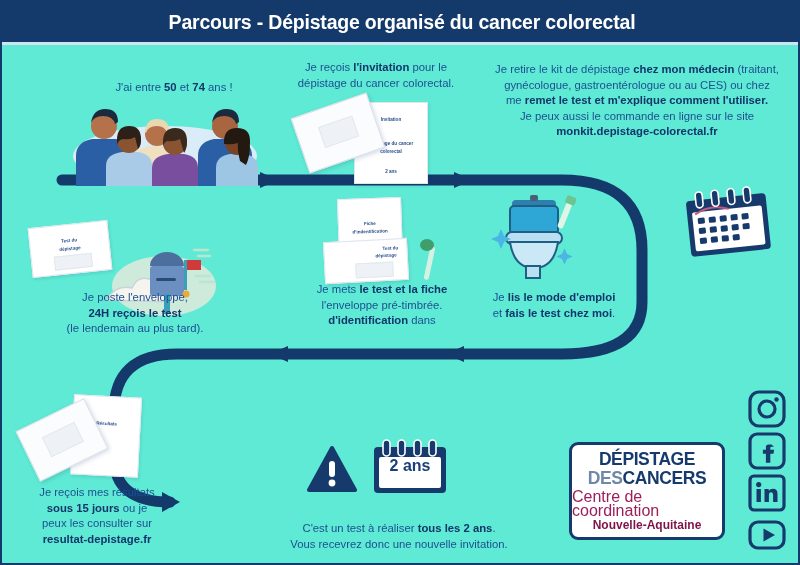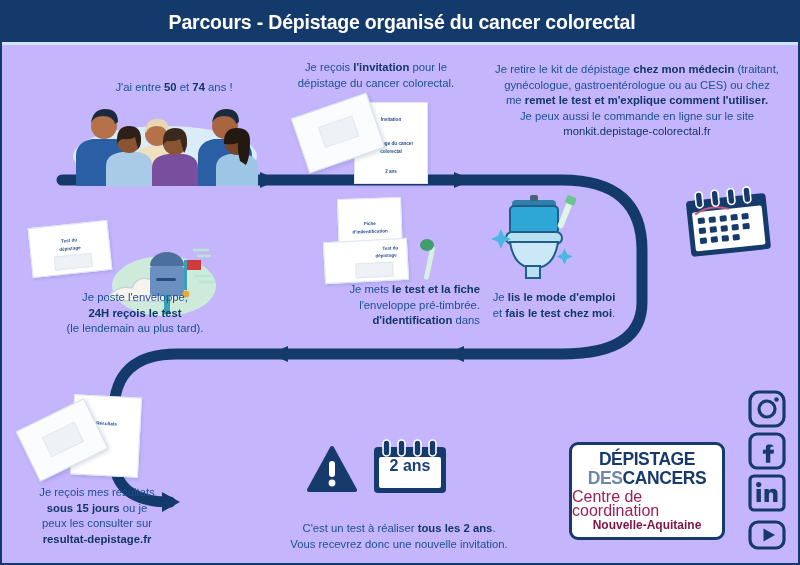--- a/index.html
+++ b/index.html
@@ -4,21 +4,21 @@
 <title>Parcours - Dépistage organisé du cancer colorectal</title>
 <style>
   html,body{margin:0;padding:0;}
   body{
     width:800px;height:565px;overflow:hidden;
     font-family:"Liberation Sans", sans-serif;
     background:#e8f2fa;
   }
   #page{
     position:relative;width:800px;height:565px;
-    background:#c4b5fd;
+    background:#5eead4;
     border:2px solid #143a6b;
     box-sizing:border-box;
     overflow:hidden;
   }
 
   
   .header{
     position:absolute;left:0;top:0;width:800px;height:40px;
     background:#143a6b;
     display:flex;align-items:center;justify-content:center;
@@ -172,21 +172,21 @@
     <div class="envelope" style="left:0px;top:6px;width:78px;height:56px;transform:rotate(-19deg);">
       <div class="envwin" style="left:22px;top:16px;width:34px;height:20px;"></div>
     </div>
   </div>
 
   <div class="txt" style="left:472px;top:60px;width:326px;">
     <div><span>Je retire le kit de dépistage </span><b>chez mon médecin</b><span> (traitant,</span></div>
     <div>gynécologue, gastroentérologue ou au CES) ou chez</div>
     <div><span>me </span><b>remet le test et m'explique comment l'utiliser.</b></div>
     <div>Je peux aussi le commande en ligne sur le site</div>
-    <div style="font-weight:normal;color:#12356b;"><span>monkit.depistage-colorectal.fr</span></div>
+    <div style="font-weight:bold;color:#12356b;"><span>monkit.depistage-colorectal.fr</span></div>
   </div>
 
   <svg class="ill calbig" viewBox="0 0 92 72">
     <g transform="rotate(-6 46 36)">
       <rect x="6" y="12" width="80" height="56" rx="4" fill="#173a6d"></rect>
       <rect x="11" y="24" width="70" height="39" rx="2" fill="#ffffff"></rect>
       <path d="M14,26 q16,-9 34,-2" fill="none" stroke="#c2577f" stroke-width="2"></path>
       <g fill="#173a6d">
         <rect x="16" y="30" width="7" height="6" rx="1.3"></rect>
         <rect x="27" y="30" width="7" height="6" rx="1.3"></rect>
@@ -251,21 +251,21 @@
       <div class="ln" style="top:6px;text-align:right;padding-right:8px;box-sizing:border-box;">Test du</div>
       <div class="ln" style="top:13px;text-align:right;padding-right:10px;box-sizing:border-box;">dépistage</div>
       <div class="envwin" style="left:30px;top:22px;width:36px;height:13px;"></div>
     </div>
     <svg style="position:absolute;left:92px;top:38px;width:26px;height:44px;" viewBox="0 0 26 44">
       <rect x="11" y="10" width="5" height="34" rx="2.5" fill="#d8f0e2" transform="rotate(12 13 27)"></rect>
       <ellipse cx="11" cy="9" rx="7" ry="6" fill="#3f9e6b"></ellipse>
     </svg>
   </div>
 
-  <div class="txt" style="left:282px;top:280px;width:196px;text-align:right;">
+  <div class="txt" style="left:282px;top:280px;width:196px;">
     <div><span>Je mets </span><b>le test et la fiche</b></div>
     <div>l'enveloppe pré-timbrée.</div>
     <div><b>d'identification</b><span> dans</span></div>
   </div>
 
   <svg class="ill toilet" viewBox="0 0 86 92">
     <rect x="22" y="12" width="44" height="8" rx="4" fill="#2f7fae"></rect>
     <rect x="40" y="7" width="8" height="6" rx="2" fill="#4a5f74"></rect>
     <rect x="20" y="18" width="48" height="28" rx="4" fill="#2ea7d6" stroke="#1f5f86" stroke-width="2"></rect>
     <rect x="16" y="44" width="56" height="12" rx="6" fill="#b9dff2" stroke="#1f5f86" stroke-width="2"></rect>

